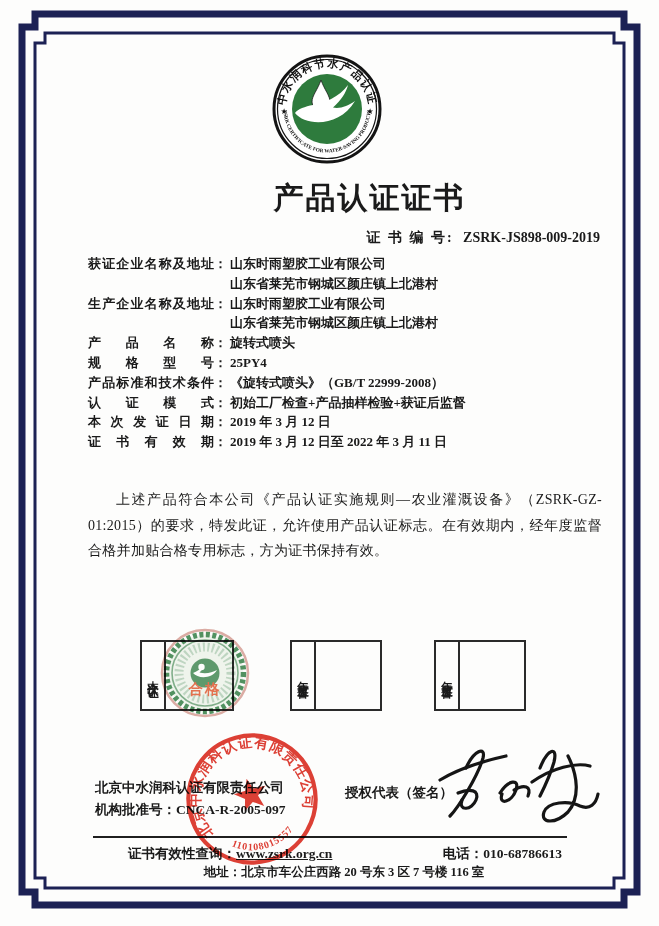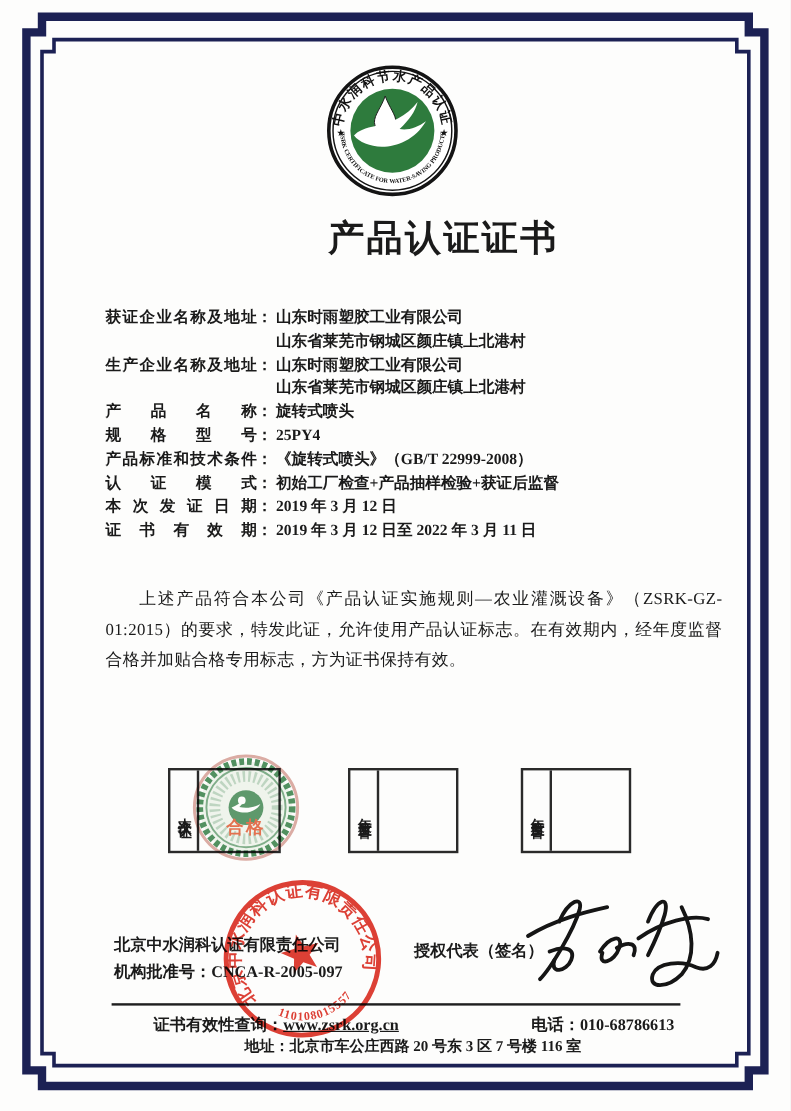--- a/index.html
+++ b/index.html
@@ -89,20 +89,24 @@
     </text>
     <text font-size="5.2" font-weight="bold" fill="#111" letter-spacing="0" font-family="Liberation Serif,serif">
       <textPath href="#arcBottom" startOffset="50%" text-anchor="middle">ZSRK CERTIFICATE FOR WATER-SAVING PRODUCTS</textPath>
     </text>
     <text x="17" y="64.5" font-size="8" text-anchor="middle" fill="#111">★</text>
     <text x="103" y="64.5" font-size="8" text-anchor="middle" fill="#111">★</text>
   </svg>
 
   <div class="abs title">产品认证证书</div>
 
+  <div class="abs certno">
+    <span class="lbl">证 书 编 号:</span>
+    <span>ZSRK-JS898-009-2019</span>
+  </div>
 
   <div class="abs fields">
     <div class="frow">
       <span class="flabel">获证企业名称及地址</span><span class="fcolon">：</span><span class="fvalue">山东时雨塑胶工业有限公司</span>
     </div>
     <div class="frow cont">
       <span class="flabel"></span><span class="fcolon">：</span><span class="fvalue">山东省莱芜市钢城区颜庄镇上北港村</span>
     </div>
     <div class="frow">
       <span class="flabel">生产企业名称及地址</span><span class="fcolon">：</span><span class="fvalue">山东时雨塑胶工业有限公司</span>

